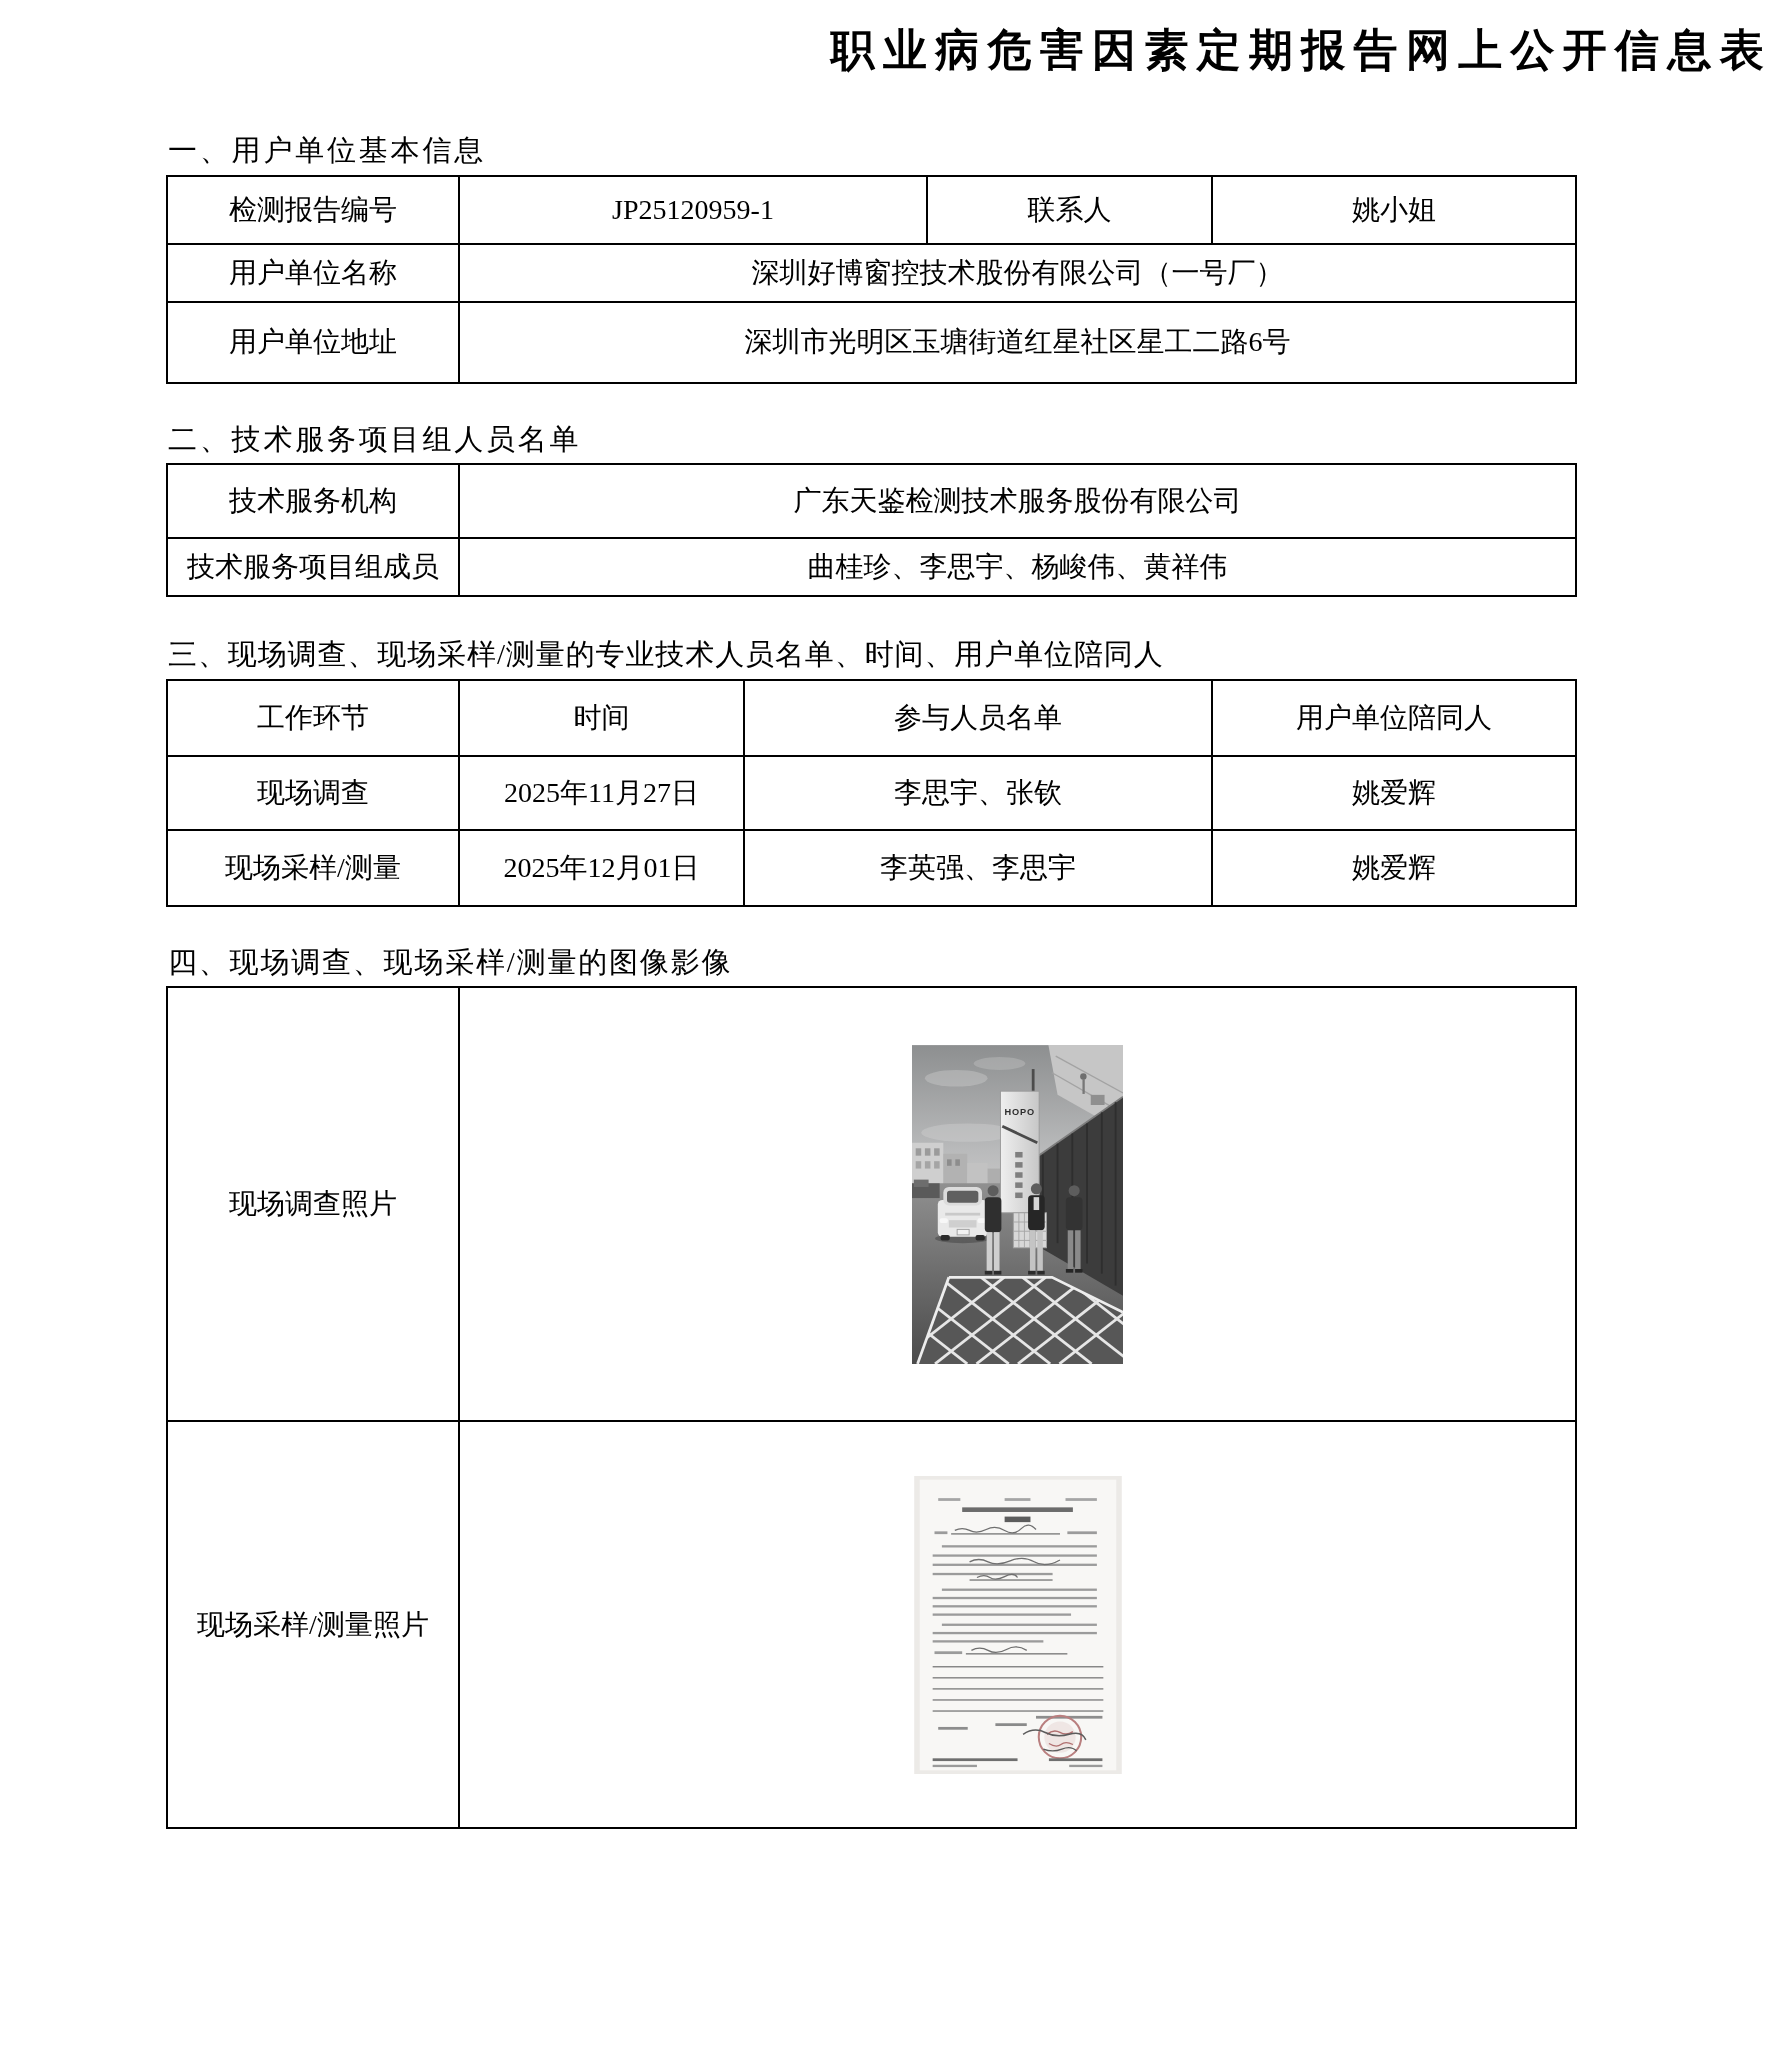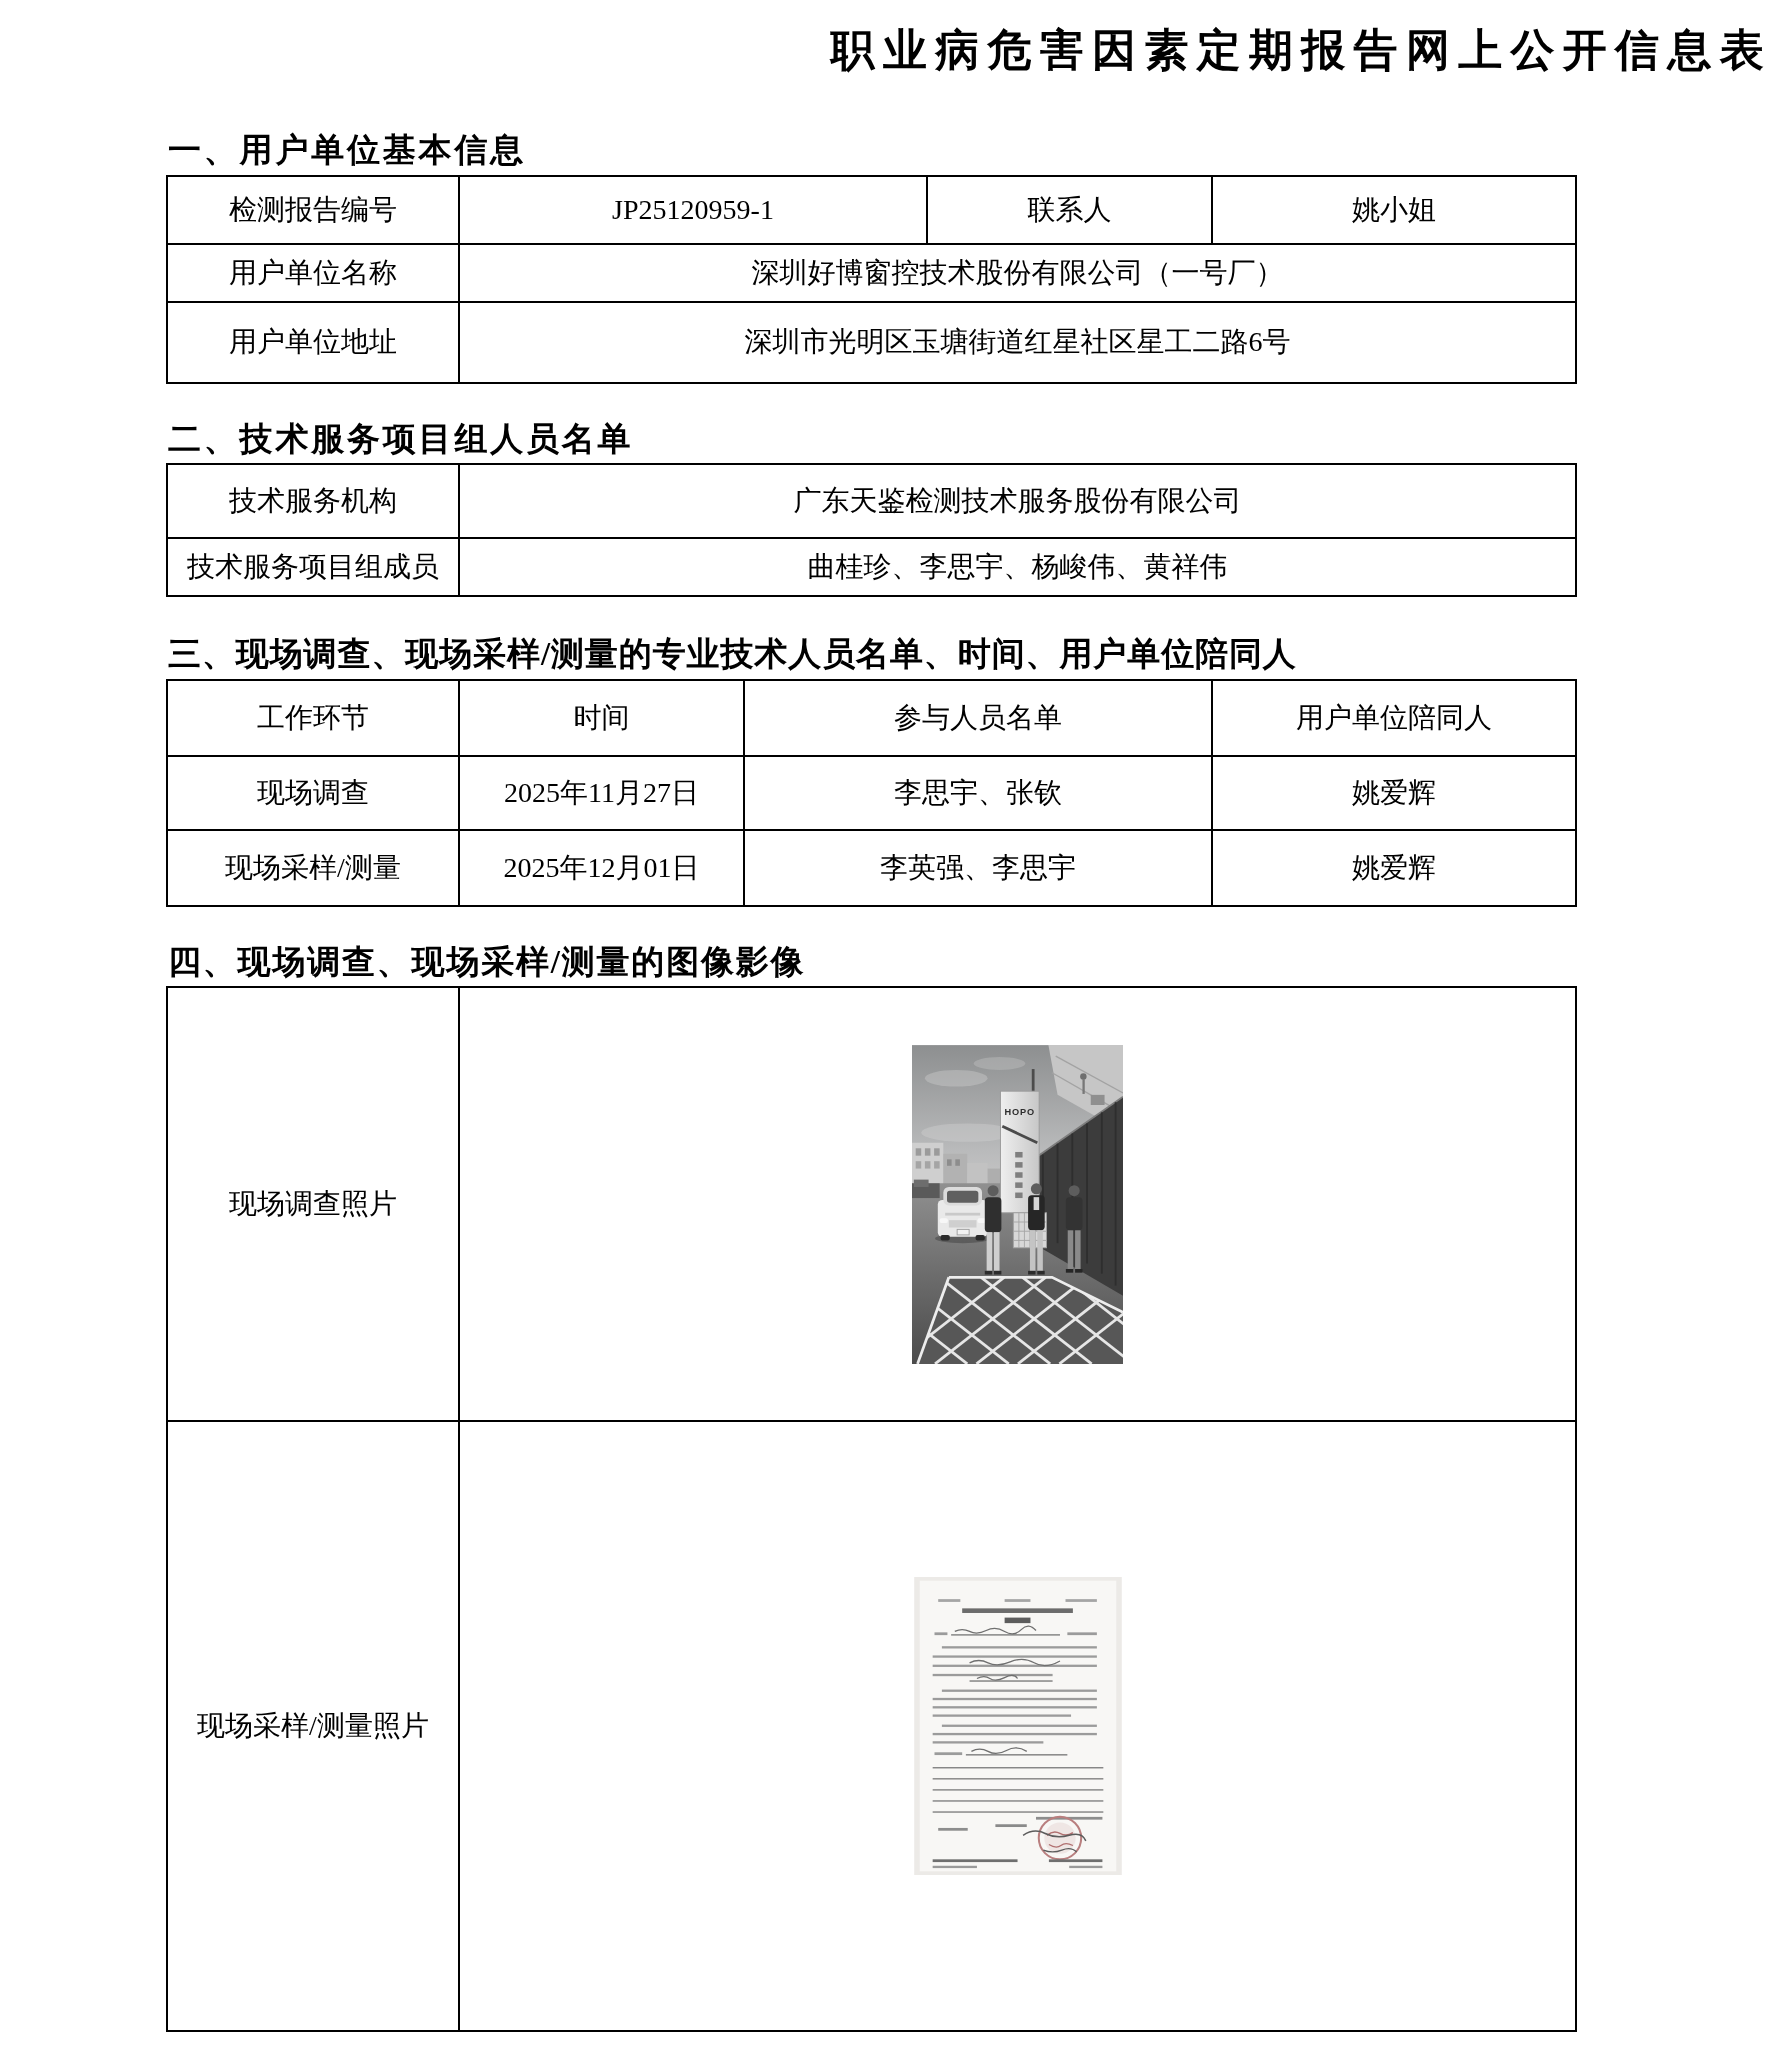--- a/index.html
+++ b/index.html
@@ -17,25 +17,24 @@
     margin: 24px 0 0 0;
     text-align: right;
     font-size: 44px;
     font-weight: bold;
     letter-spacing: 8.3px;
     line-height: 54px;
   }
   .sec-heading {
     margin-left: 168px;
     margin-bottom: 5.5px;
-    font-size: 33px;
+    font-size: 29px;
     line-height: 37px;
     letter-spacing: 2.8px;
     white-space: nowrap;
-    font-weight: bold;
   }
   .h1m { margin-top: 54px; }
   .h2m { margin-top: 37px; letter-spacing: 2.8px; }
   .h3m { margin-top: 39px; letter-spacing: 0.9px; }
   .h4m { margin-top: 37px; letter-spacing: 1.8px; }
   table.grid {
     border-collapse: collapse;
     table-layout: fixed;
     margin-left: 166px;
     width: 1408px;
@@ -48,21 +47,21 @@
     padding: 0 5.5px;
     overflow: hidden;
     white-space: nowrap;
   }
   tr.r74 { height: 68px; }
   tr.r80 { height: 74px; margin-left: 21px; }
   tr.r82 { height: 76px; }
   tr.r85 { height: 58px; }
   tr.r88 { height: 81px; }
   tr.r470 { height: 434px; }
-  tr.r520 { height: 610px; }
+  tr.r520 { height: 407px; }
   td.photo-cell { text-align: center; }
   td.photo-cell svg { display: inline-block; vertical-align: middle; }
 </style>
 </head>
 <body>
 
 <div class="page">
 
   <h1 class="doc-title">职业病危害因素定期报告网上公开信息表</h1>
 

